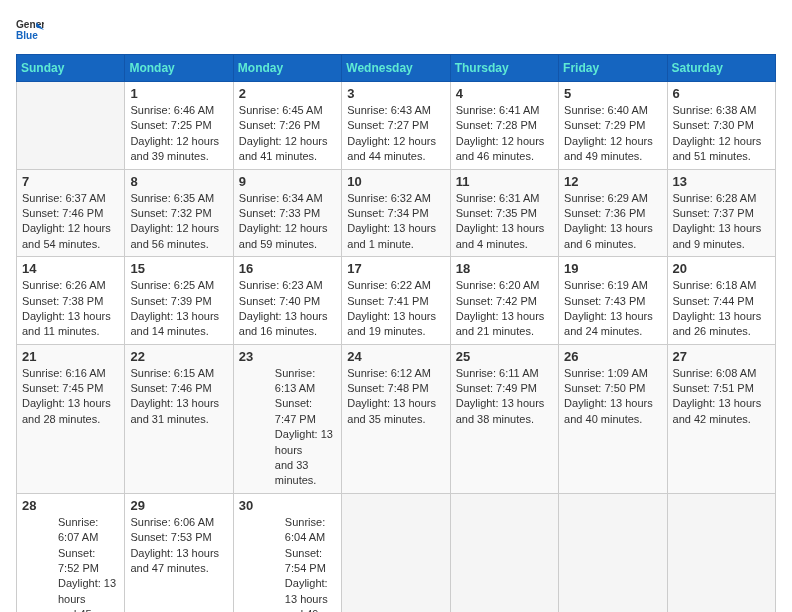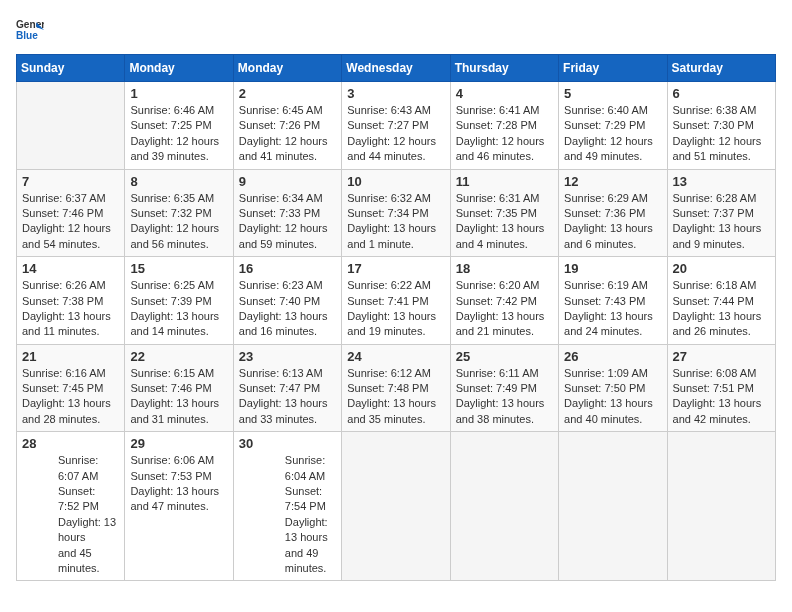--- a/index.html
+++ b/index.html
@@ -37,21 +37,21 @@
       font-size: 14px;
       color: #555;
     }
     .calendar-table {
       width: 100%;
       border-collapse: collapse;
       border: 1px solid #ccc;
     }
     .calendar-table th {
       background-color: #1565c0;
-      color: #ffffff;
+      color: #5eead4;
       font-size: 12px;
       font-weight: bold;
       padding: 6px 4px;
       text-align: left;
       border: 1px solid #1155aa;
     }
     .calendar-table td {
       vertical-align: top;
       border: 1px solid #ccc;
       padding: 4px 5px;
@@ -267,21 +267,21 @@
         </td>
         <td>
           <span class="day-number">22</span>
           <div class="day-info" style="white-space: pre-line;">Sunrise: 6:15 AM
 Sunset: 7:46 PM
 Daylight: 13 hours
 and 31 minutes.</div>
         </td>
         <td>
           <span class="day-number">23</span>
-          <div class="day-info" style="white-space: pre-line;">Sunrise: 6:13 AM
+          <div class="day-info" style="white-space: pre-line; margin-left: 36px;">Sunrise: 6:13 AM
 Sunset: 7:47 PM
 Daylight: 13 hours
 and 33 minutes.</div>
         </td>
         <td>
           <span class="day-number">24</span>
           <div class="day-info" style="white-space: pre-line;">Sunrise: 6:12 AM
 Sunset: 7:48 PM
 Daylight: 13 hours
 and 35 minutes.</div>

